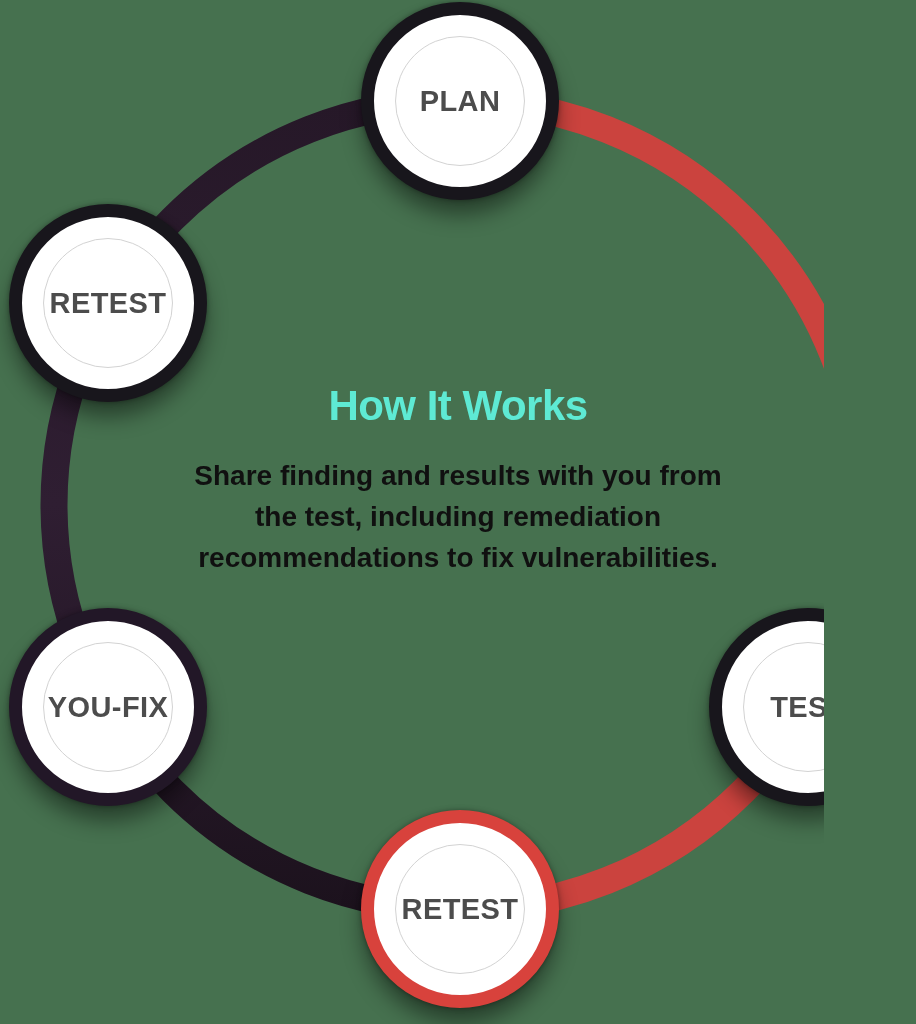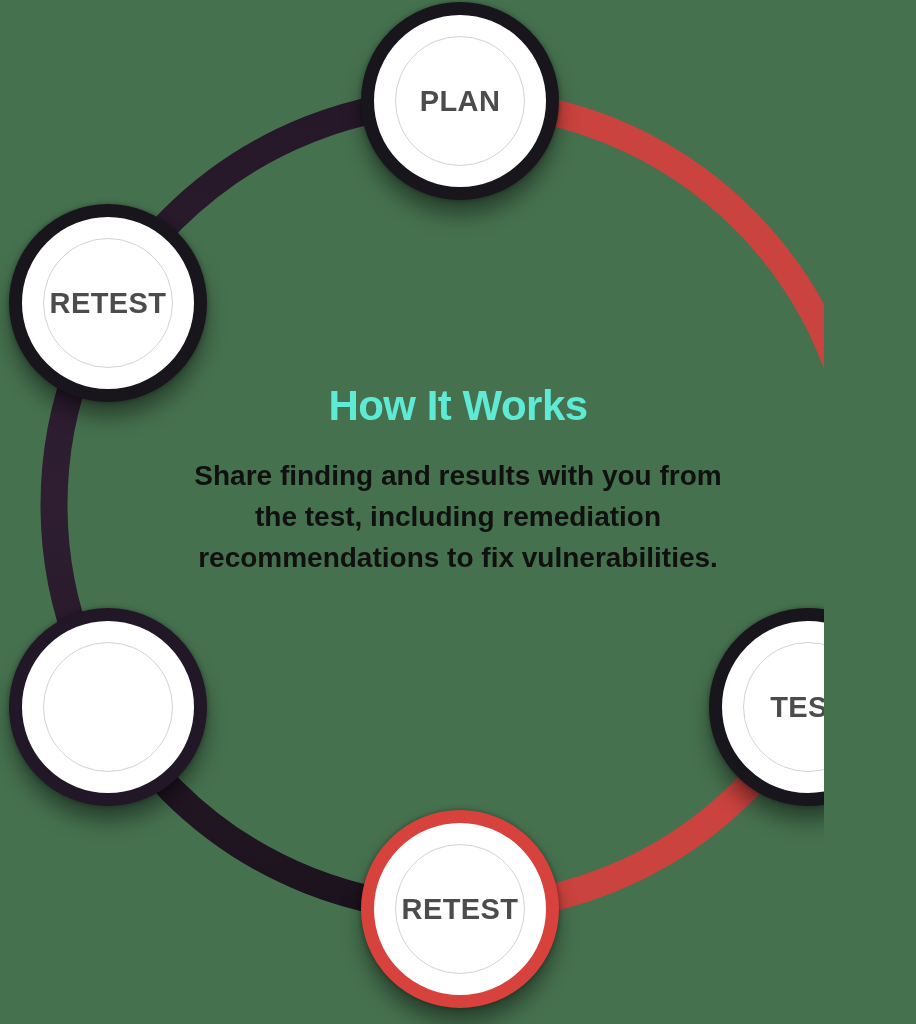--- a/index.html
+++ b/index.html
@@ -111,20 +111,21 @@
     <span class="node-label">TEST</span>
   </div>
 
   <div class="node node-report node--highlight">
     <span class="hairline"></span>
     <span class="node-label">RETEST</span>
   </div>
 
   <div class="node node-youfix node--purpletint">
     <span class="hairline"></span>
+    <span class="node-label">YOU-FIX</span>
   </div>
 
   <div class="node node-retest">
     <span class="hairline"></span>
     <span class="node-label">RETEST</span>
   </div>
 
   <div class="center-text">
     <h1>How It Works</h1>
     <p>Share finding and results with you from

